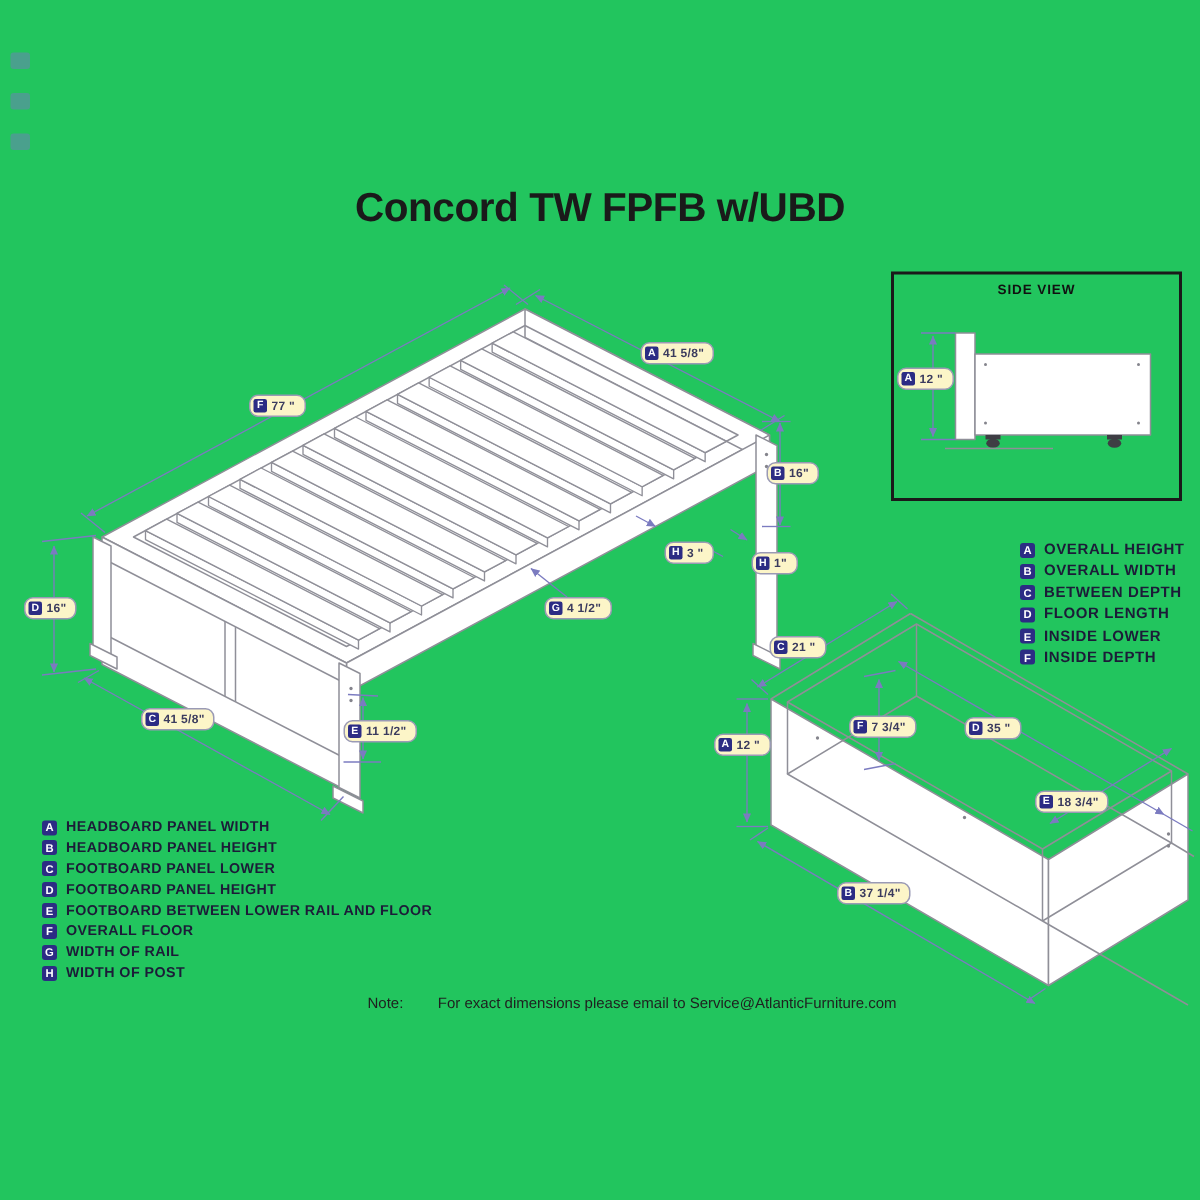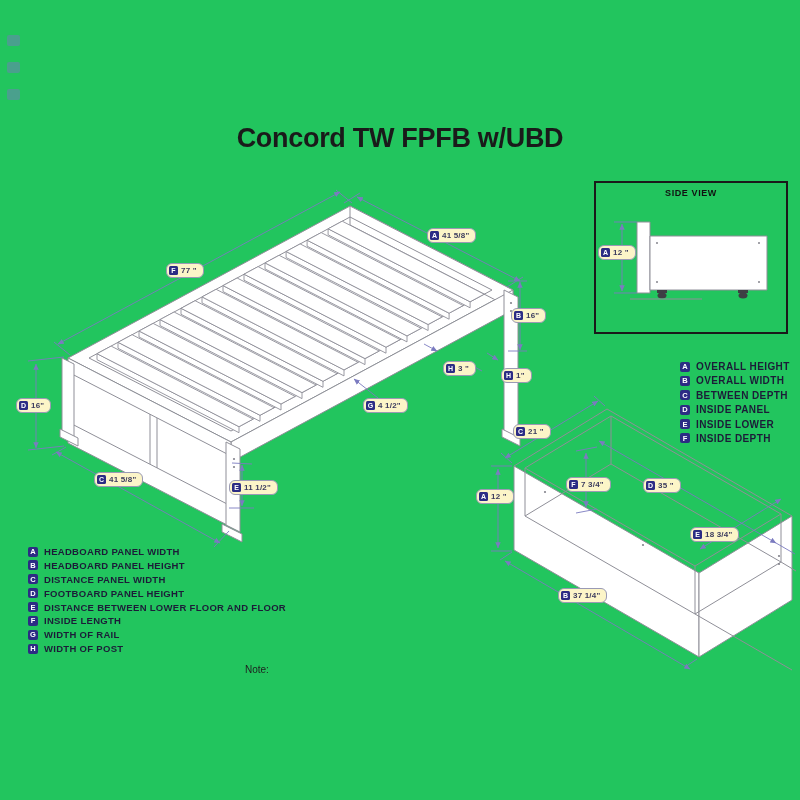--- a/index.html
+++ b/index.html
@@ -303,21 +303,21 @@
     <div class="legend-row">
       <span class="lb">B</span>
       <span class="lt">OVERALL WIDTH</span>
       </div>
     <div class="legend-row">
       <span class="lb">C</span>
       <span class="lt">BETWEEN DEPTH</span>
       </div>
     <div class="legend-row">
       <span class="lb">D</span>
-      <span class="lt">INSIDE PANEL</span>
+      <span class="lt">FLOOR LENGTH</span>
       </div>
     <div class="legend-row">
       <span class="lb">E</span>
       <span class="lt">INSIDE LOWER</span>
       </div>
     <div class="legend-row">
       <span class="lb">F</span>
       <span class="lt">INSIDE DEPTH</span>
       </div>
   </div>
@@ -326,43 +326,44 @@
     <div class="legend-row">
       <span class="lb">A</span>
       <span class="lt">HEADBOARD PANEL WIDTH</span>
       </div>
     <div class="legend-row">
       <span class="lb">B</span>
       <span class="lt">HEADBOARD PANEL HEIGHT</span>
       </div>
     <div class="legend-row">
       <span class="lb">C</span>
-      <span class="lt">DISTANCE PANEL WIDTH</span>
+      <span class="lt">FOOTBOARD PANEL LOWER</span>
       </div>
     <div class="legend-row">
       <span class="lb">D</span>
       <span class="lt">FOOTBOARD PANEL HEIGHT</span>
       </div>
     <div class="legend-row">
       <span class="lb">E</span>
-      <span class="lt">DISTANCE BETWEEN LOWER FLOOR AND FLOOR</span>
+      <span class="lt">FOOTBOARD BETWEEN LOWER RAIL AND FLOOR</span>
       </div>
     <div class="legend-row">
       <span class="lb">F</span>
-      <span class="lt">INSIDE LENGTH</span>
+      <span class="lt">OVERALL FLOOR</span>
       </div>
     <div class="legend-row">
       <span class="lb">G</span>
       <span class="lt">WIDTH OF RAIL</span>
       </div>
     <div class="legend-row">
       <span class="lb">H</span>
       <span class="lt">WIDTH OF POST</span>
       </div>
   </div>
 
   <div class="note">
     <span>Note:</span>
     <div>
+      <div class="note-l2">For exact dimensions please email to Service@AtlanticFurniture.com</div>
     </div>
   </div>
 
 </div>
 
 </body></html>

